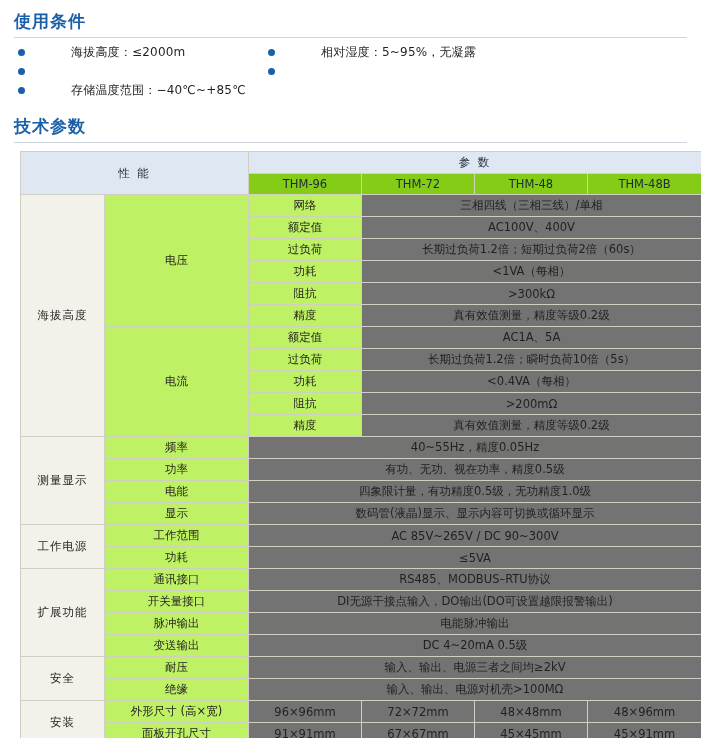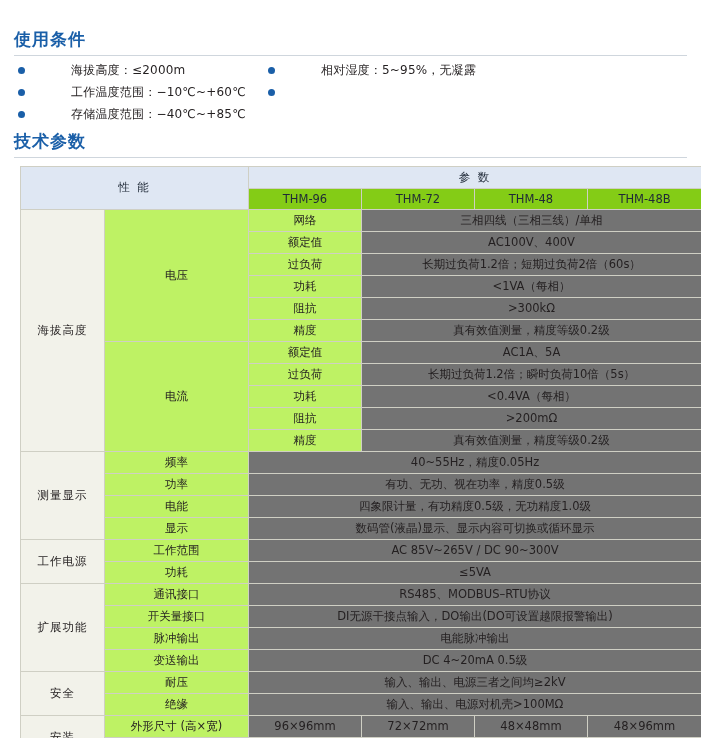--- a/index.html
+++ b/index.html
@@ -13,21 +13,21 @@
     font-family: "DejaVu Sans", "Liberation Sans", sans-serif;
     font-size: 12px;
     color: #231f20;
     overflow: hidden;
   }
   .page {
     position: relative;
     width: 701px;
     height: 652px;
     box-sizing: border-box;
-    padding: 24px 10px 0 10px;
+    padding: 6px 10px 0 10px;
   }
   .section-title {
     color: #1a5fa8;
     font-size: 17px;
     font-weight: bold;
     letter-spacing: 1px;
     margin: 4px 0 4px 4px;
   }
   .rule {
     height: 1px;
@@ -113,33 +113,32 @@
     <div class="cond-item">
       <span class="bullet"></span>
       <span class="cond-text">海拔高度：≤2000m</span>
     </div>
     <div class="cond-item">
       <span class="bullet"></span>
       <span class="cond-text">相对湿度：5~95%，无凝露</span>
     </div>
     <div class="cond-item">
       <span class="bullet"></span>
-      <span class="cond-text">工作温度范围：−10℃~+60℃</span>
     </div>
     <div class="cond-item">
       <span class="bullet"></span>
     </div>
     <div class="cond-item">
       <span class="bullet"></span>
       <span class="cond-text">存储温度范围：−40℃~+85℃</span>
     </div>
     <div></div>
   </div>
 
-  <div class="section-title" style="margin-top:8px;">技术参数</div>
+  <div class="section-title" style="margin-top:18px;">技术参数</div>
   <div class="rule"></div>
 
   <div class="tech-wrap">
     <table class="spec">
       <colgroup>
         <col style="width:84px">
         <col style="width:144px">
         <col style="width:113px">
         <col style="width:113px">
         <col style="width:113px">

